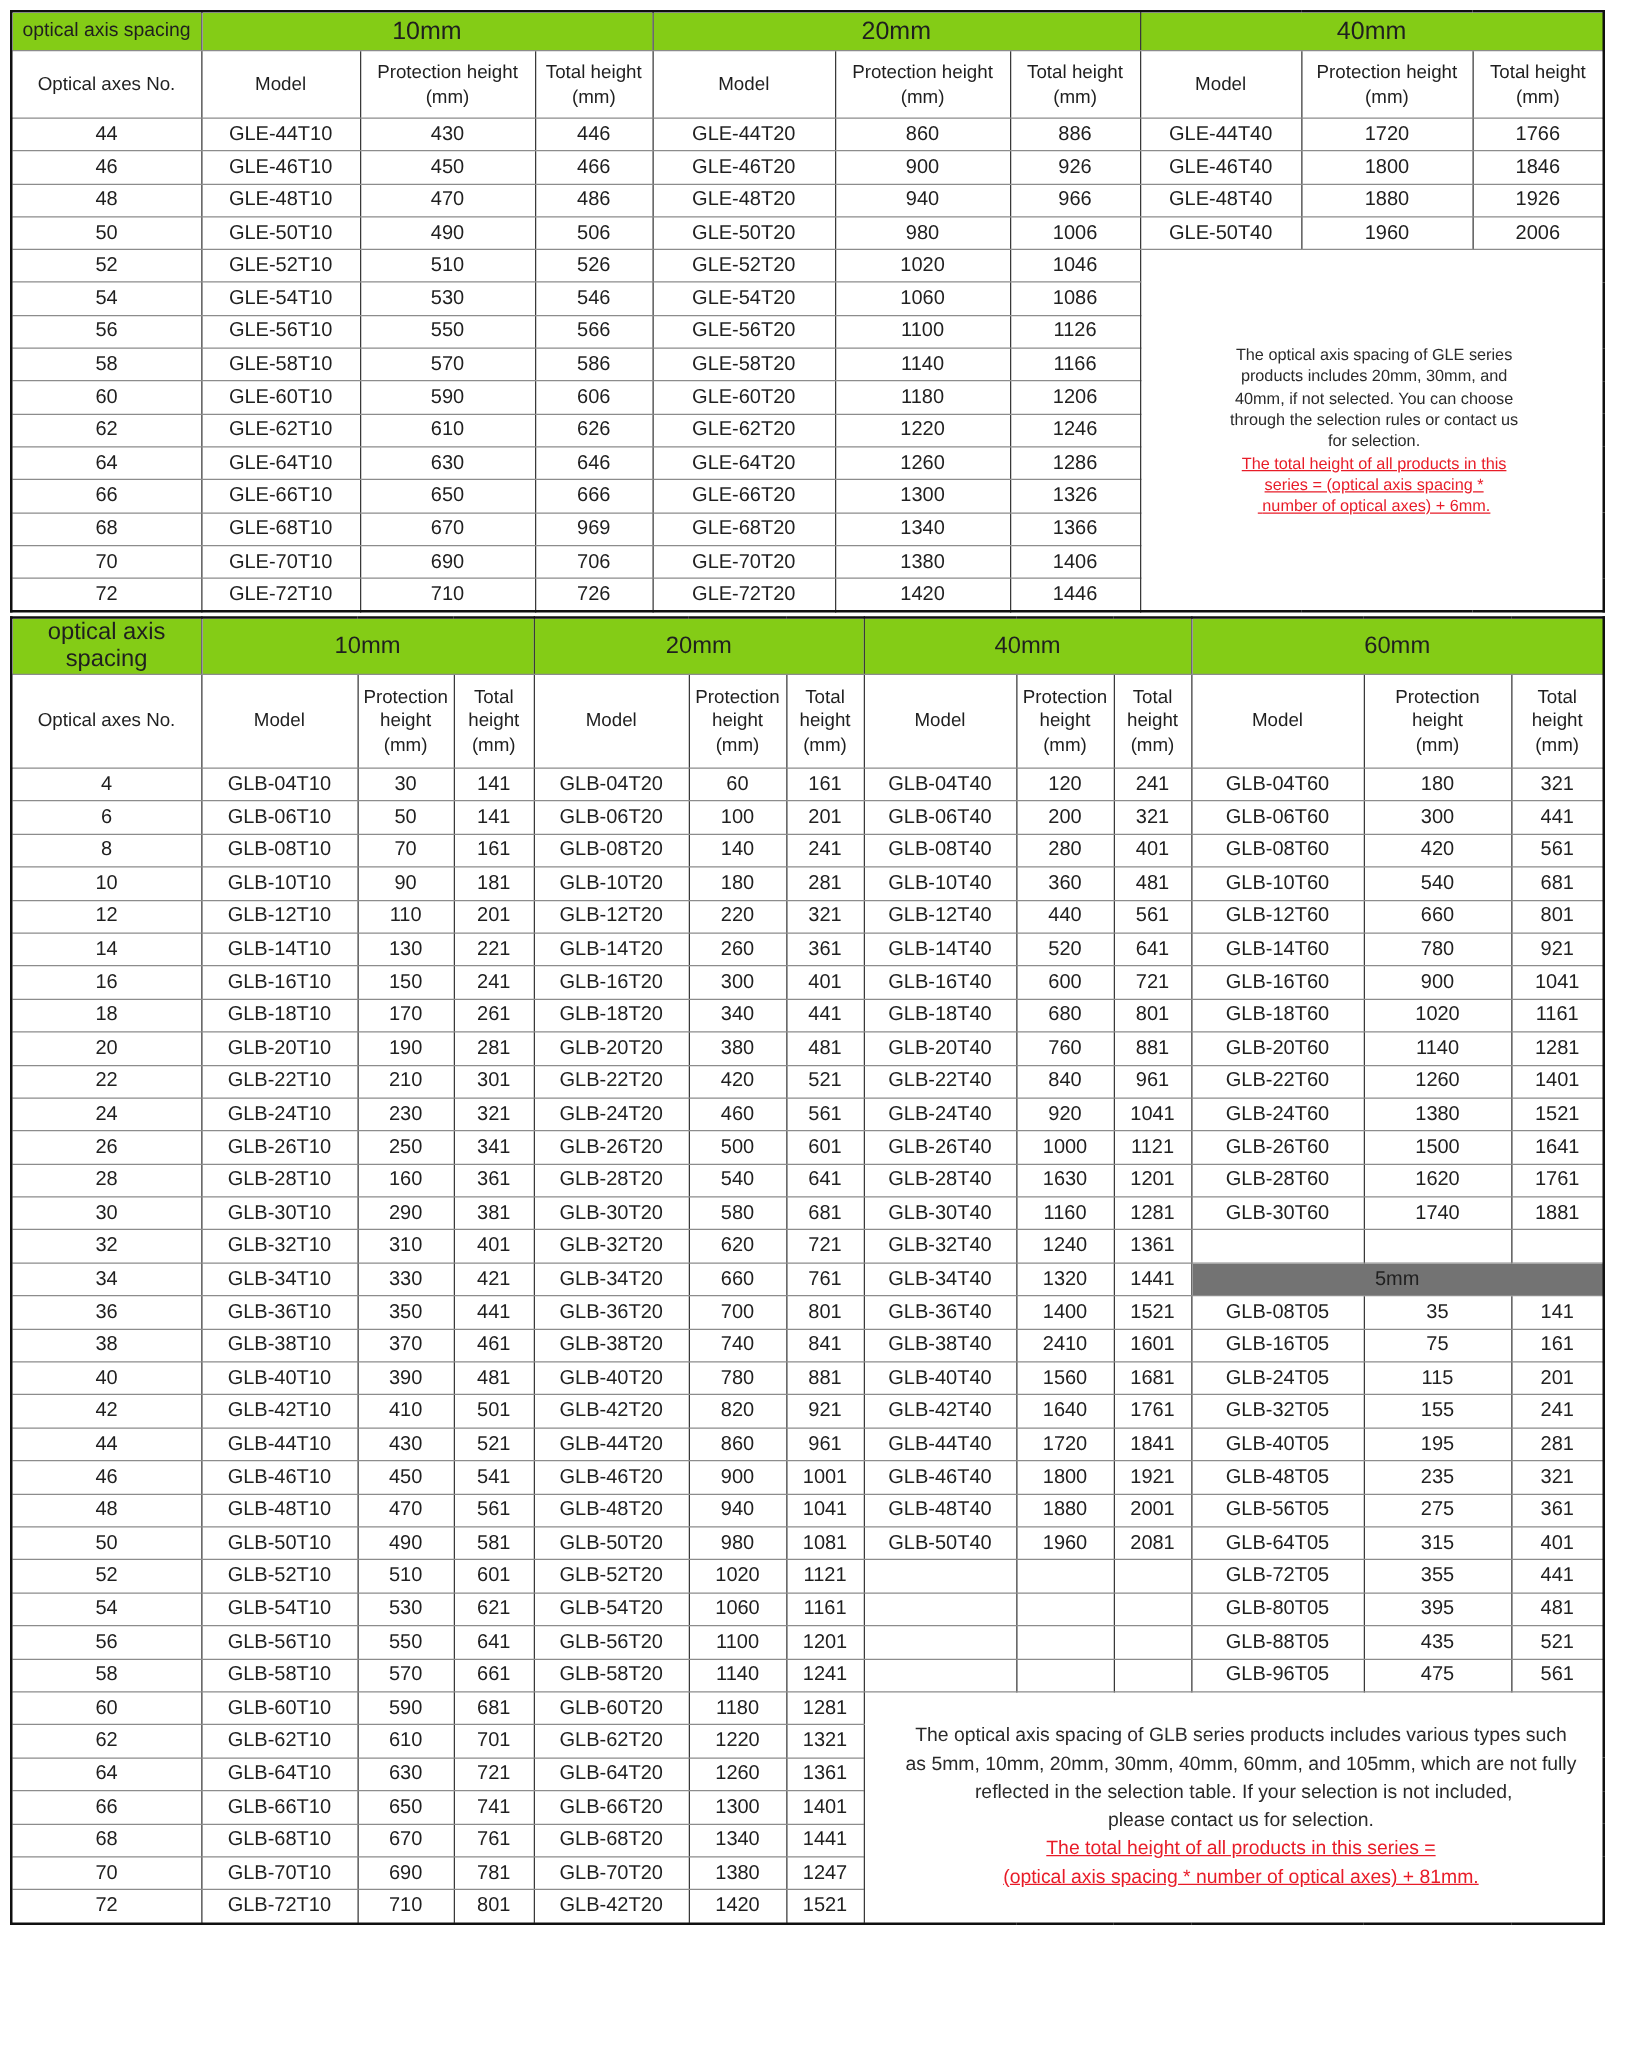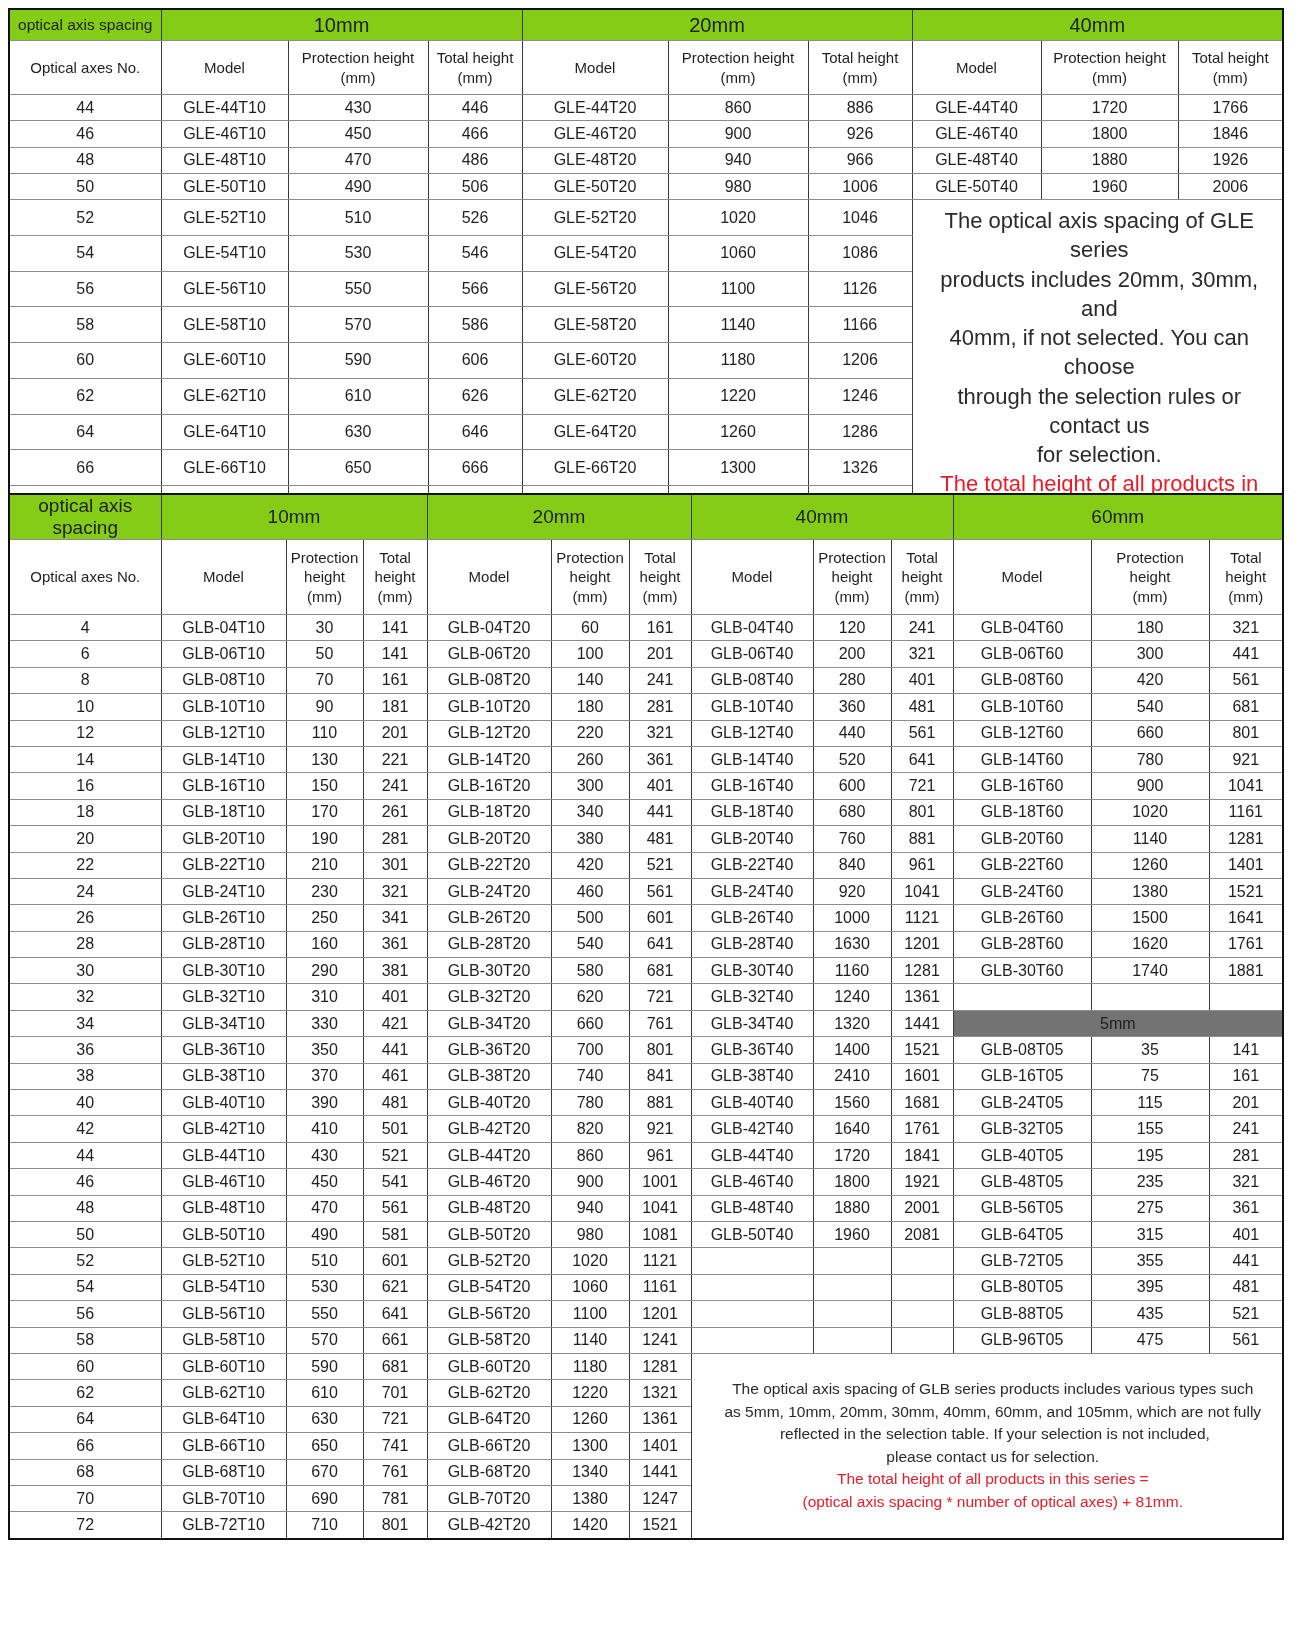--- a/index.html
+++ b/index.html
@@ -25,22 +25,22 @@
   td.corner{font-size:15.5px;}
   tr.subhead td{font-size:15px;line-height:1.3;height:53px;}
   #glb tr.subhead td{height:74px;}
   .ml{white-space:pre-line;}
   #gle tbody td{height:25.3px;font-size:16px;}
   #glb tbody td{height:25.4px;font-size:16px;}
   td.note{text-align:left;vertical-align:middle;}
   #gle td.note{padding:6px 10px 6px 14px;}
   #glb td.note{padding:6px 0 6px 12px;}
   .note-black{white-space:pre-wrap;color:#2a2a2a;}
-  .note-red{white-space:pre-wrap;color:#E81C28;}
-  #gle .note-black,#gle .note-red{font-size:22px;line-height:1.33;}
+  .note-red{white-space:pre-wrap;color:#E81C28;text-decoration:underline;}
+  #gle .note-black,#gle .note-red{font-size:13px;line-height:1.33;}
   #glb .note-black,#glb .note-red{font-size:15.5px;line-height:1.45;}
   td.sub5{
     background:#737373;font-size:19px;
     border:1px solid #101010;
   }
 </style>
 </head>
 <body>
 
 <table id="gle" class="t" style="left:8px;top:8px;width:1274px;">

